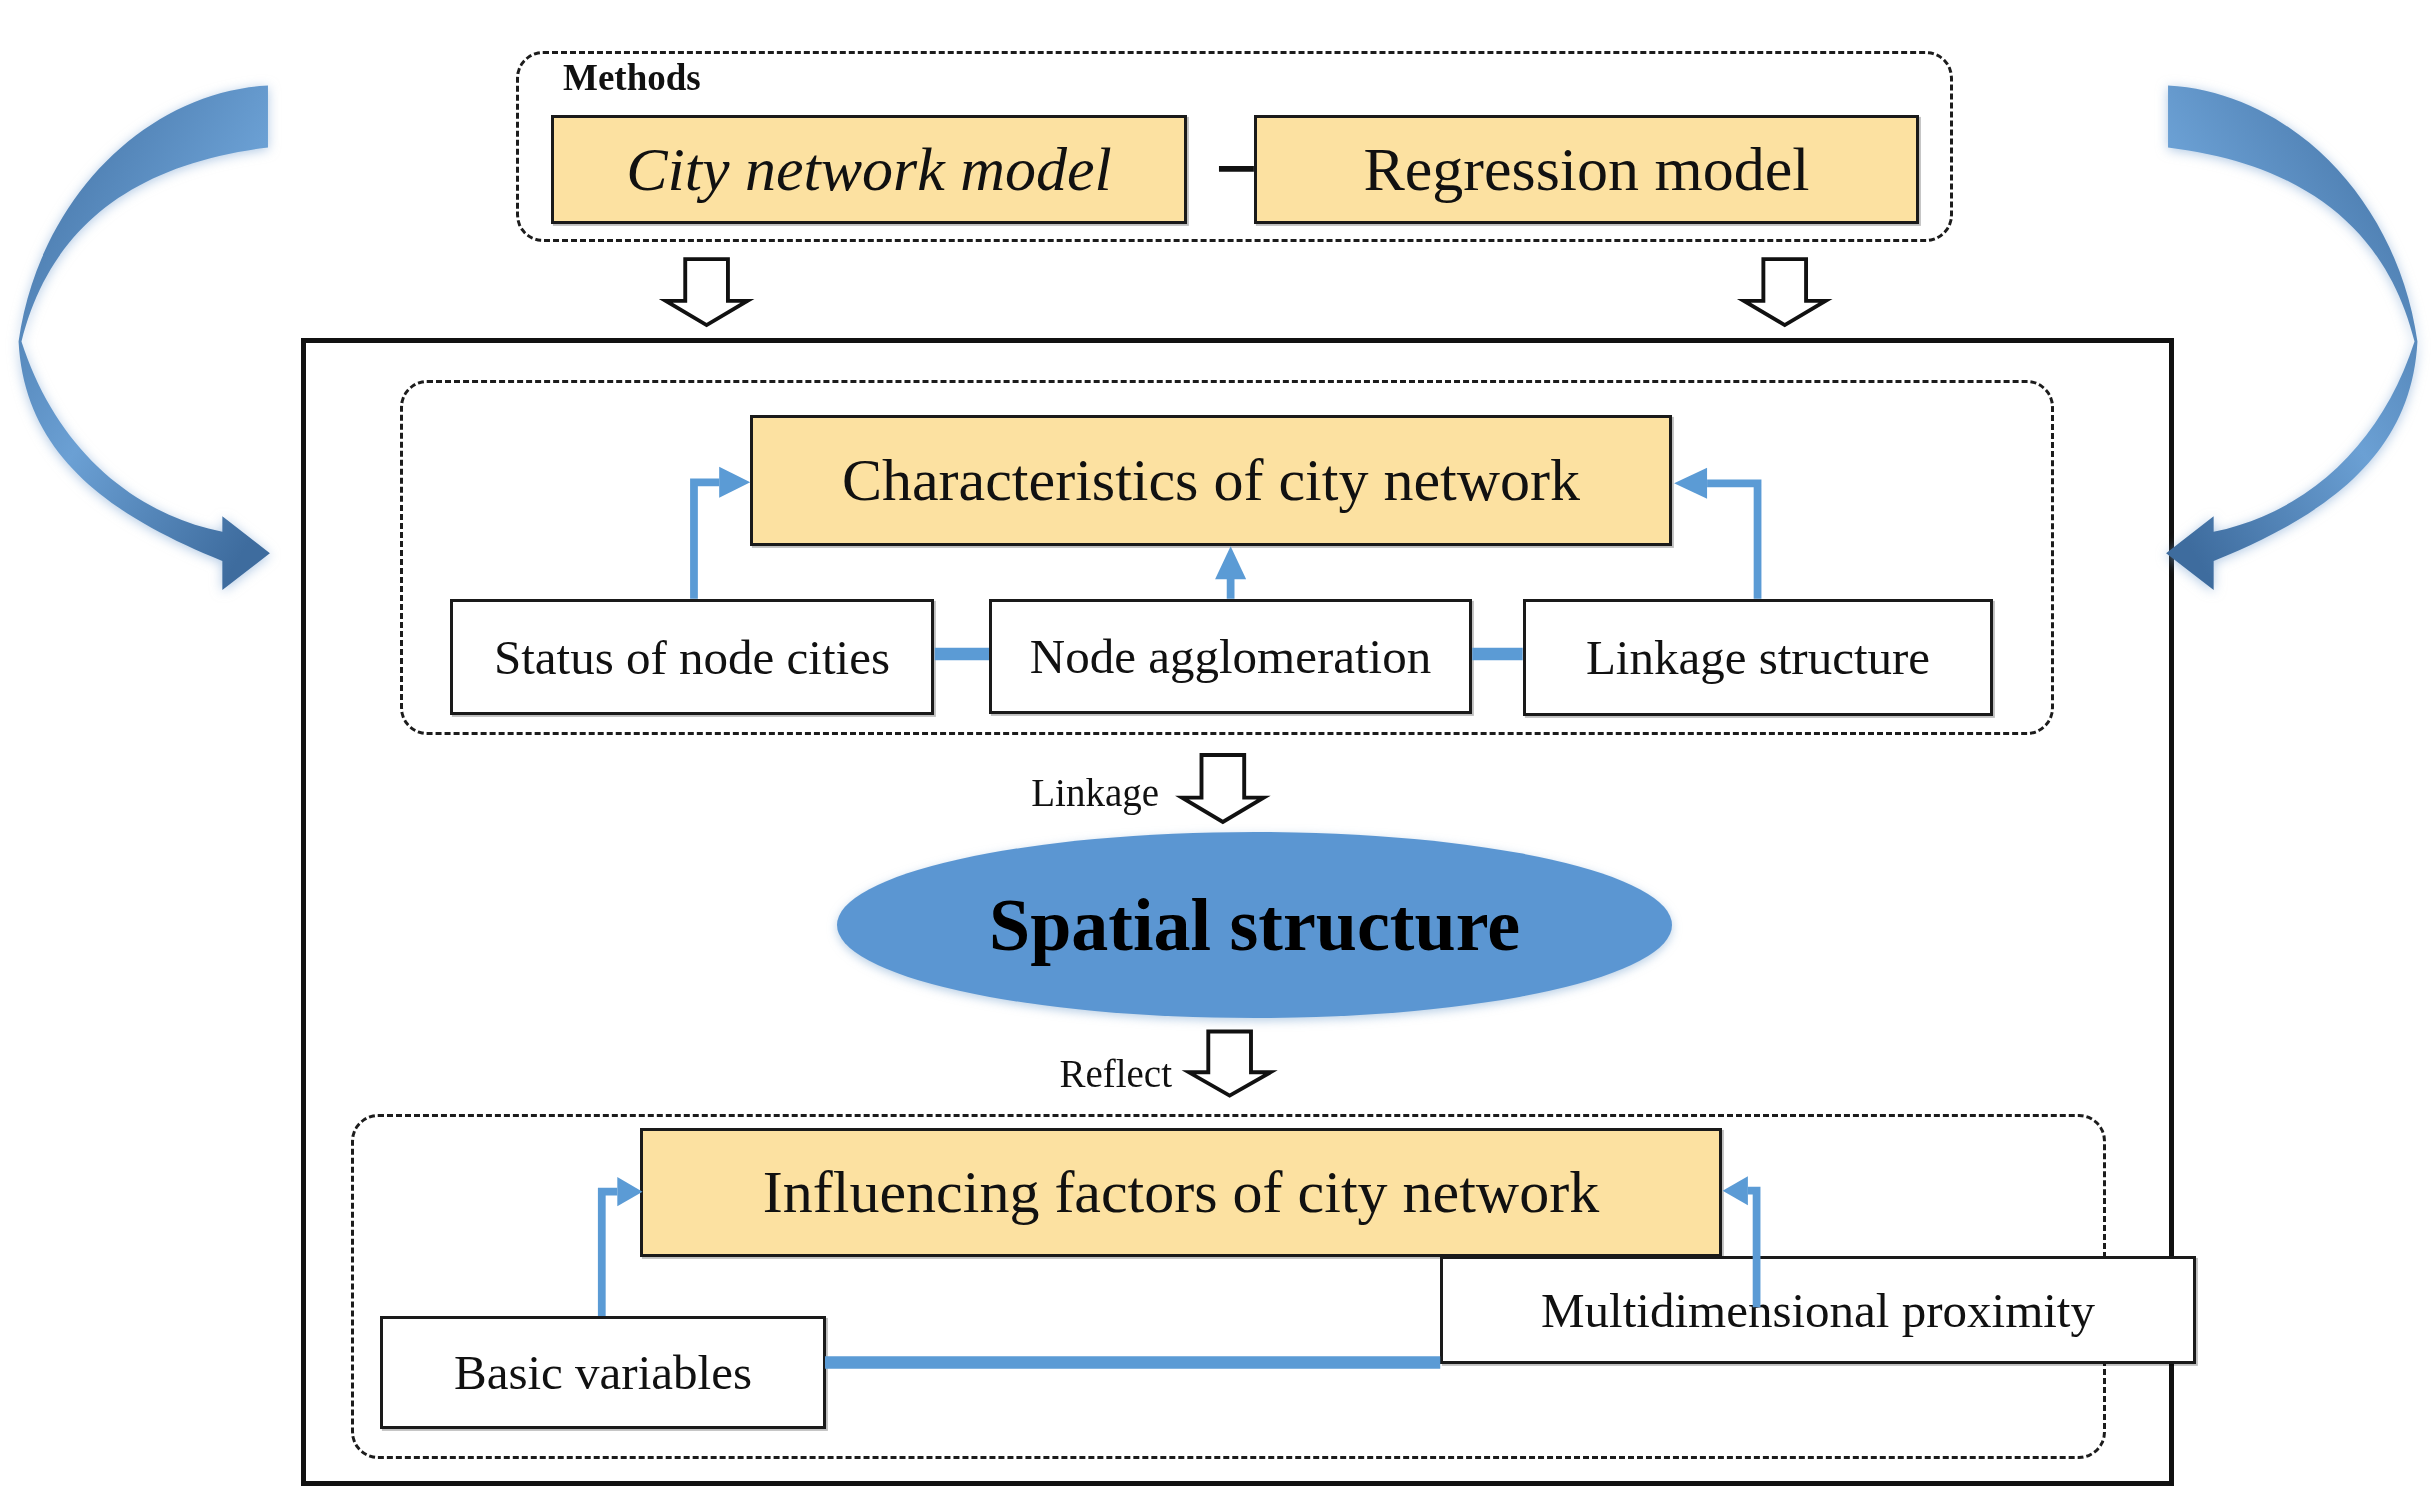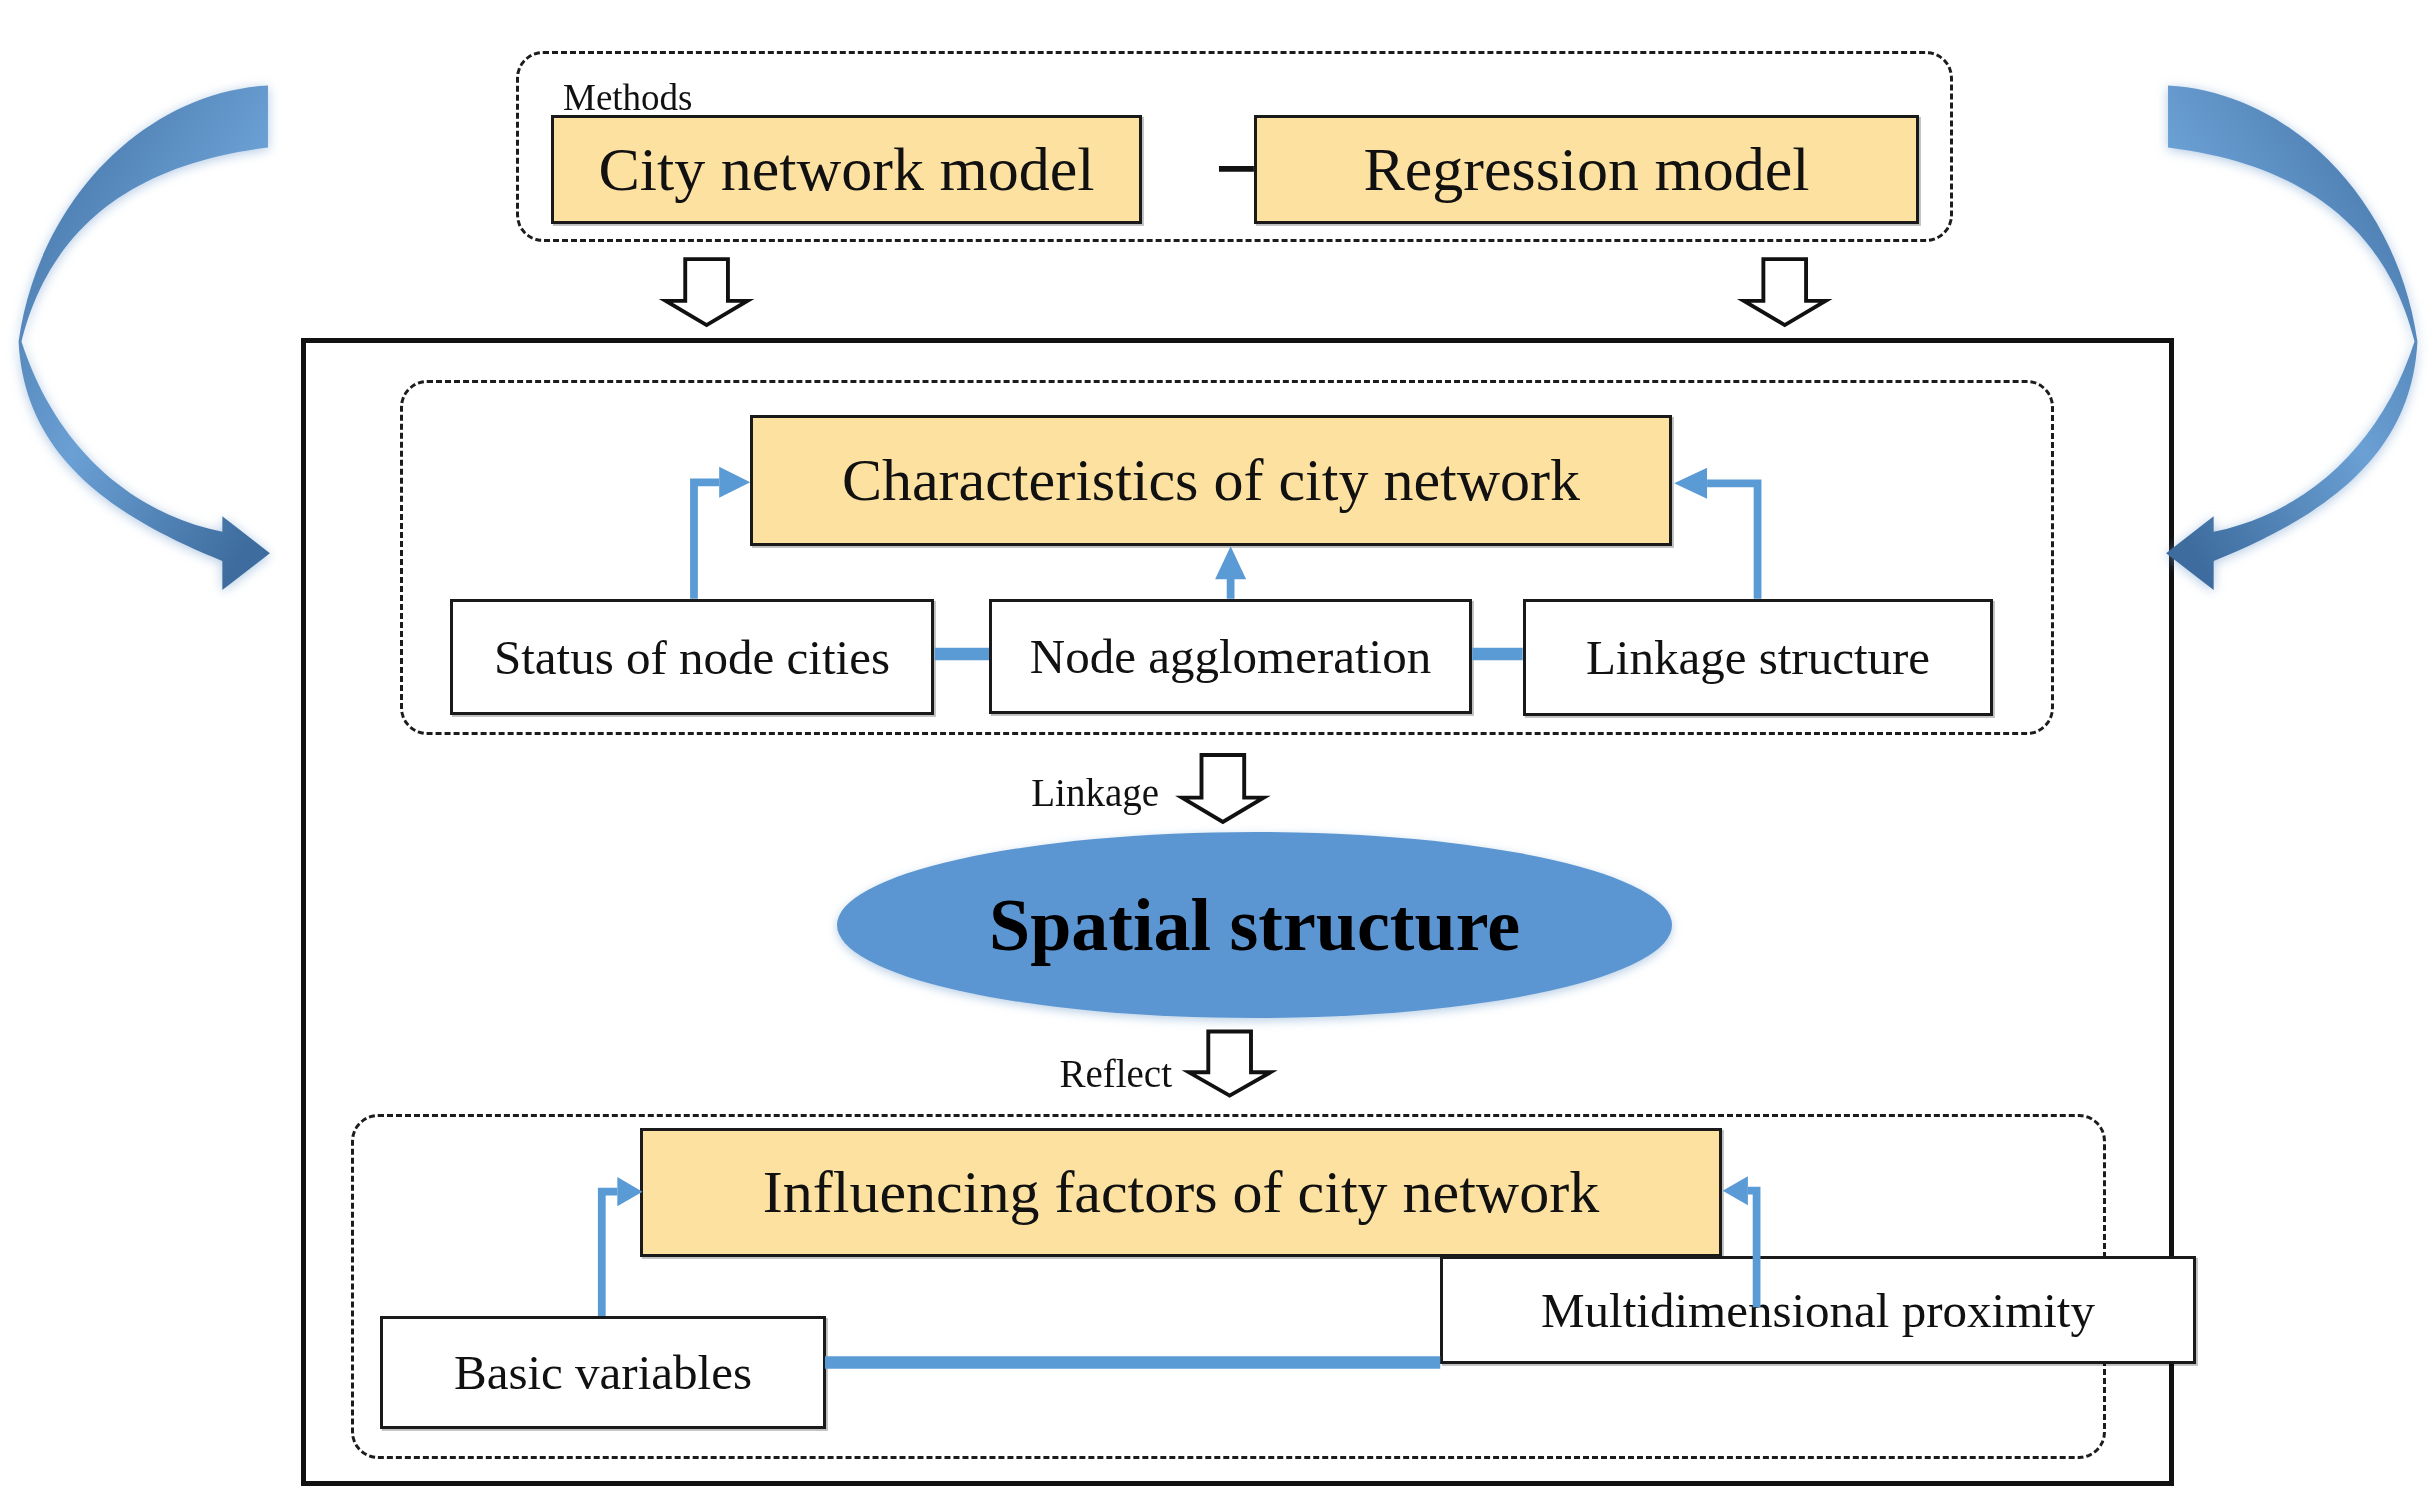--- a/index.html
+++ b/index.html
@@ -31,29 +31,29 @@
            box-shadow:0 2.9px 9.7px rgba(130,170,210,.55);}
   .ellipse span{color:#000000;font-weight:bold;font-size:74px;white-space:nowrap;}
   .crescent{filter:drop-shadow(0 2px 6px rgba(125,165,210,.6));}
 </style>
 </head>
 <body>
 
 <div class="canvas">
 
   <div class="region" style="left:516px;top:51px;width:1437px;height:191px;"></div>
-  <div class="region-label" style="left:563px;top:76px;">Methods</div>
+  <div class="region-label" style="left:563px;top:56px;font-weight:bold;">Methods</div>
 
   <div class="main-box" style="left:301px;top:338px;width:1873px;height:1148px;"></div>
 
   <div class="region" style="left:400px;top:380px;width:1654px;height:355px;"></div>
 
   <div class="region" style="left:351px;top:1114px;width:1755px;height:345px;"></div>
 
-  <div class="node yellow topbig" style="left:551px;top:115px;width:591px;height:109px;">
+  <div class="node yellow topbig" style="left:551px;top:115px;width:636px;height:109px;font-style:italic;">
     <span>City network model</span>
   </div>
   <div class="node yellow topbig" style="left:1254px;top:115px;width:665px;height:109px;">
     <span>Regression model</span>
   </div>
 
   <div class="node yellow big" style="left:750px;top:415px;width:922px;height:131px;">
     <span>Characteristics of city network</span>
   </div>
 

